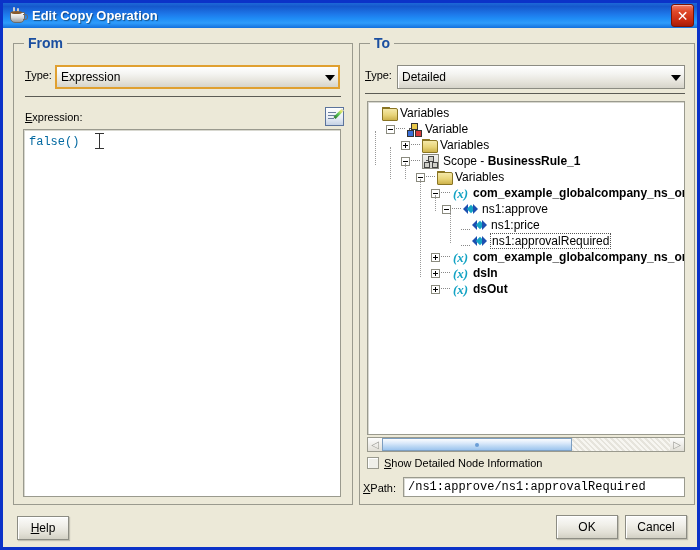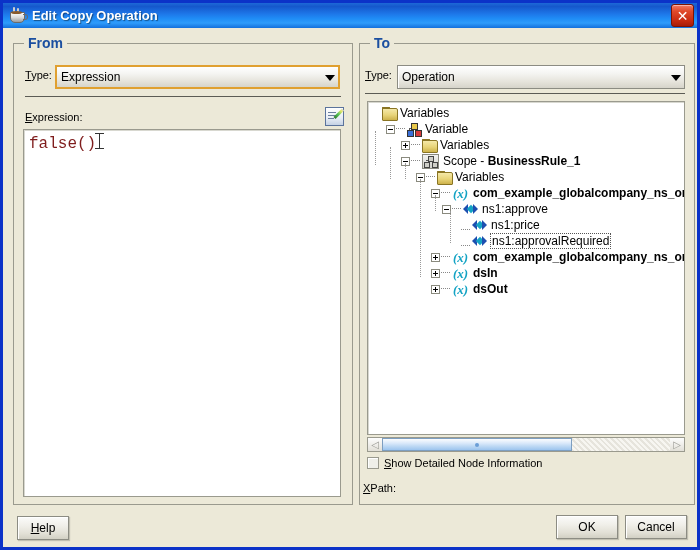--- a/index.html
+++ b/index.html
@@ -89,21 +89,21 @@
     transform:rotate(-45deg);transform-origin:100% 50%;
   }
   #expr-edit-icon .l{position:absolute;left:2px;height:1px;background:#6b7f9e;width:8px;}
   #expr-box{
     position:absolute;left:20px;top:126px;width:318px;height:368px;
     box-sizing:border-box;background:#fff;border:1px solid #9a9a8e;
     box-shadow:inset 1px 1px 0 #d8d8d0;
   }
   #expr-text{
     position:absolute;left:5px;top:5px;font-family:"Liberation Mono","DejaVu Sans Mono",monospace;
-    font-size:16px;white-space:pre;color:#7f1d1d;
+    font-size:12px;white-space:pre;color:#0369a1;
   }
   .ibeam{position:absolute;left:92px;top:130px;width:9px;height:16px;}
   .ibeam:before{content:"";position:absolute;left:4px;top:0;width:1px;height:16px;background:#333;}
   .ibeam:after{content:"";position:absolute;left:0;top:0;width:9px;height:1px;background:#333;
       box-shadow:0 15px 0 #333;}
 
   
   #tree-box{
     position:absolute;left:364px;top:98px;width:318px;height:334px;
     box-sizing:border-box;background:#fff;border:1px solid #9a9a8e;
@@ -242,21 +242,21 @@
   </div>
   <div class="ibeam"></div>
 
   <div class="group" id="to-group">
     <div class="legend">To</div>
   </div>
 
   <div class="lbl" style="position:absolute;left:362px;top:66px;"><span class="u">T</span><span>ype:</span></div>
 
   <div class="combo normal" id="to-type-combo" style="left:394px;top:62px;width:288px;">
-    <div class="ctext">Operation</div>
+    <div class="ctext">Detailed</div>
     <div class="carrow"><span class="tri"></span></div>
   </div>
 
   <div class="sep" style="left:362px;top:90px;width:320px;"></div>
 
   <div id="tree-box">
       <div class="tnode" style="top: 3px; left: 3px;">
         <span style="display: inline-block; width: 11px; flex: 0 0 auto;"></span>
         <span class="ico folder">
           <span class="ftab"></span>
@@ -378,20 +378,23 @@
     </div>
     <div class="sbtn">▷</div>
   </div>
 
   <div id="chk-row">
     <div class="cbox"></div>
     <div class="lbl"><span class="u">S</span><span>how Detailed Node Information</span></div>
   </div>
 
   <div class="lbl" id="xpath-label"><span class="u">X</span><span>Path:</span></div>
+  <div id="xpath-field">
+    <div class="xt">/ns1:approve/ns1:approvalRequired</div>
+  </div>
 
   <div class="btn" id="help-btn">
       <span class="u">H</span>
       <span>elp</span>
     </div>
   <div class="btn" id="ok-btn">OK</div>
   <div class="btn" id="cancel-btn">Cancel</div>
 
 </div>
 

